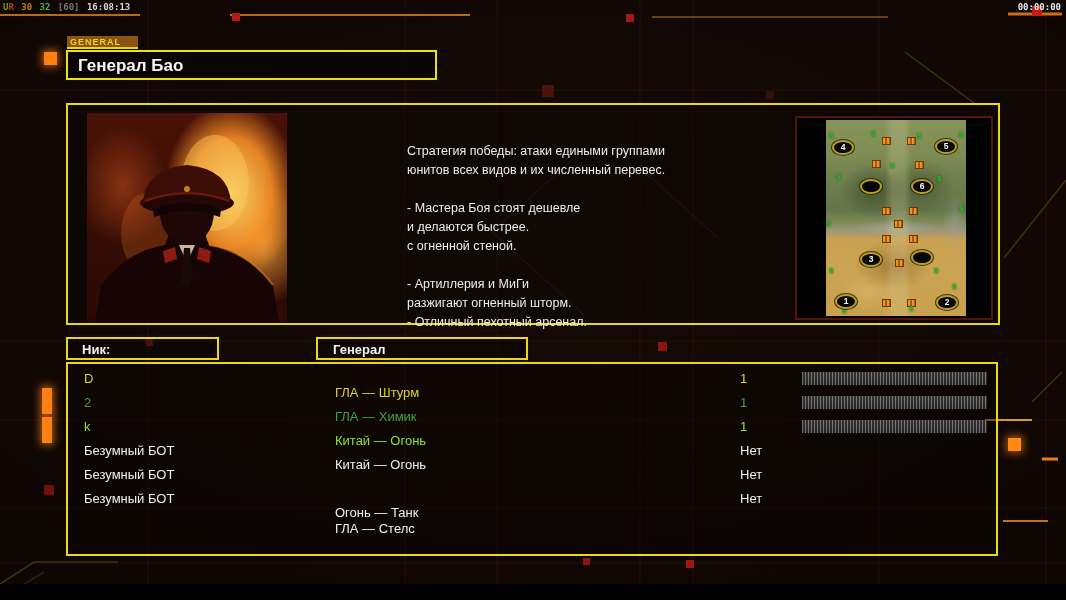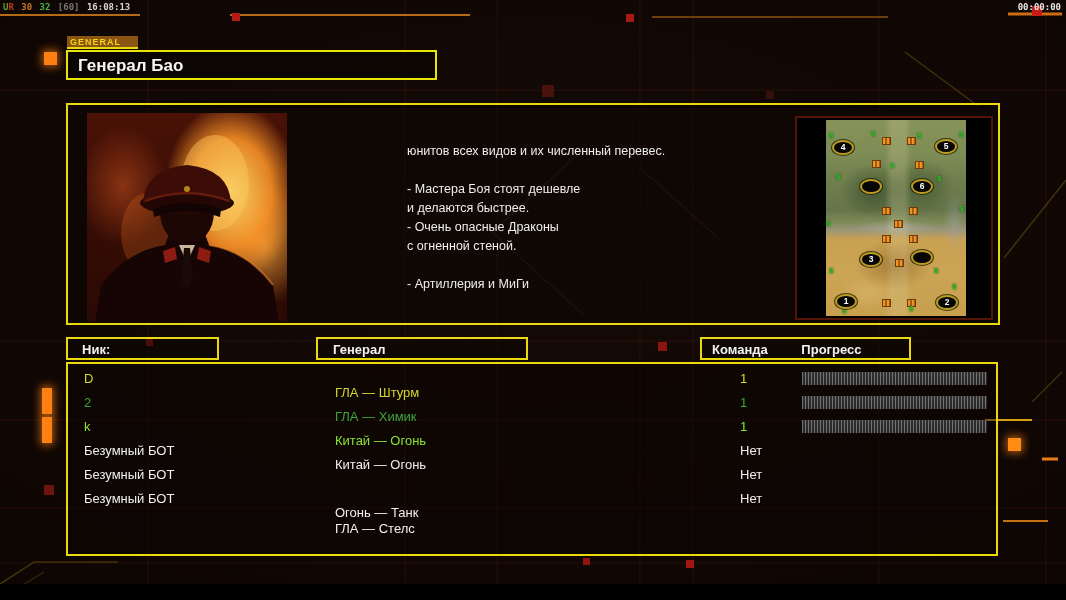--- a/index.html
+++ b/index.html
@@ -186,28 +186,30 @@
         <circle cx="100" cy="76" r="3" fill="#c89018" opacity=".9"></circle>
         <path d="M66,96 Q100,84 134,96 L133,104 Q100,92 67,104 Z" fill="#120402"></path>
         <path d="M92,132 L100,150 L108,132 Z" fill="#c8b49a"></path>
         <path d="M97,135 L103,135 L106,168 L100,176 L94,168 Z" fill="#1a0a06"></path>
         <path d="M76,138 L88,134 L90,146 L78,150 Z" fill="#8c1c12"></path>
         <path d="M124,138 L112,134 L110,146 L122,150 Z" fill="#8c1c12"></path>
       </svg>
     </div>
 
     <div class="strategy">
+      <div>Стратегия победы: атаки едиными группами</div>
       <div>юнитов всех видов и их численный перевес.</div>
       <div></div>
       <div>- Мастера Боя стоят дешевле</div>
       <div>и делаются быстрее.</div>
-      <div>- Очень опасные Драконы</div>
       <div>с огненной стеной.</div>
       <div></div>
       <div>- Артиллерия и МиГи</div>
+      <div>разжигают огненный шторм.</div>
+      <div>- Отличный пехотный арсенал.</div>
     </div>
 
     <div class="map-box">
       <div class="map-img"></div>
 
       <div class="crate" style="left:85px;top:19px;"></div>
       <div class="crate" style="left:110px;top:19px;"></div>
       <div class="crate" style="left:75px;top:42px;"></div>
       <div class="crate" style="left:118px;top:43px;"></div>
       <div class="crate" style="left:85px;top:89px;"></div>
@@ -256,24 +258,20 @@
           <span>1</span>
         </div>
       <div class="spot" style="left:139px;top:177px;">
           <span>2</span>
         </div>
     </div>
   </div>
 
   <div class="hdr hdr-general"><span>Генерал</span></div>
   <div class="hdr hdr-nick"><span>Ник:</span></div>
-  <div class="hdr hdr-team">
-    <span class="t1">Команда</span>
-    <span class="t2">Прогресс</span>
-  </div>
 
   <div class="table-box">
     <div class="trow r0">
       <span class="nick" style="color: rgb(214, 214, 44);">D</span>
       <span class="gen" style="color: rgb(214, 214, 44);">ГЛА — Штурм</span>
       <span class="team" style="color: rgb(214, 214, 44);">1</span>
       <span class="bar"></span>
     </div>
     <div class="trow r1">
       <span class="nick" style="color: rgb(61, 165, 61);">2</span>

